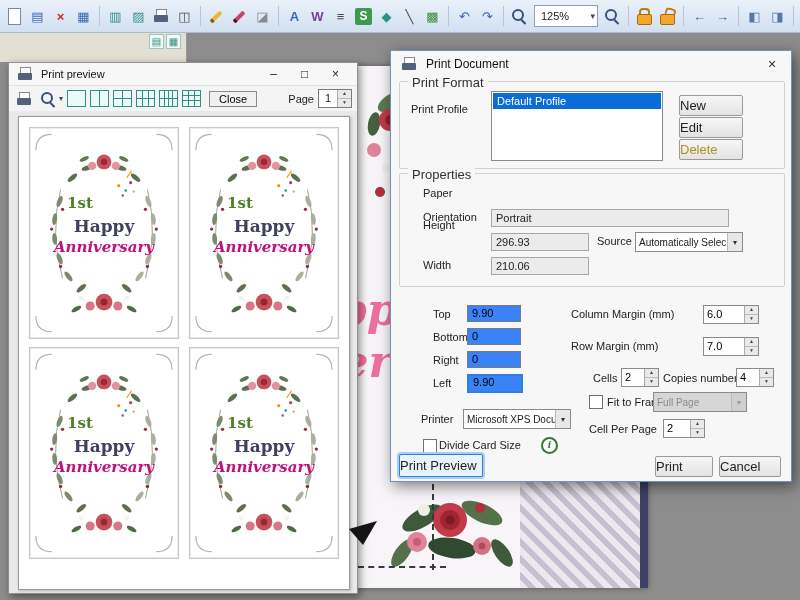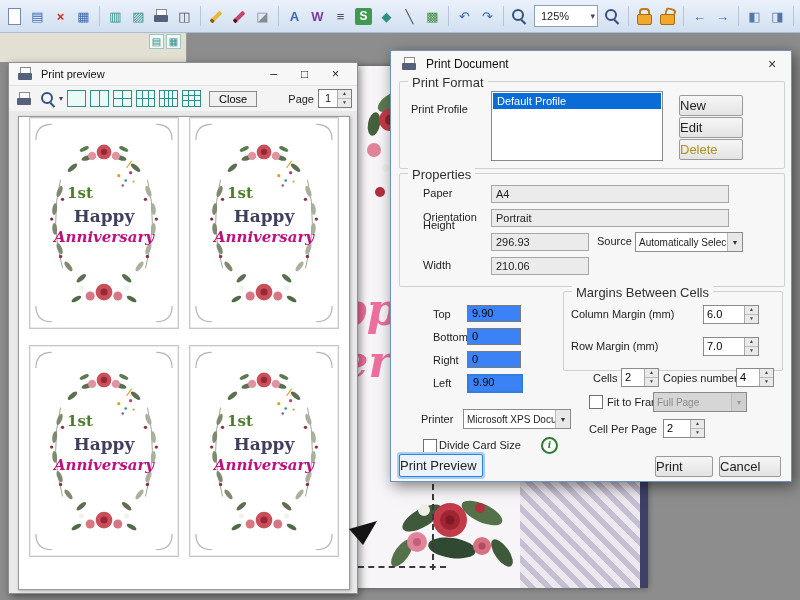--- a/index.html
+++ b/index.html
@@ -56,21 +56,21 @@
   .pvl.g4{background-image:linear-gradient(to right,transparent 48%,#2e8f86 48%,#2e8f86 52%,transparent 52%),linear-gradient(to bottom,transparent 46%,#2e8f86 46%,#2e8f86 54%,transparent 54%)}
   .pvl.g6{background-image:linear-gradient(to right,transparent 30%,#2e8f86 30%,#2e8f86 35%,transparent 35%,transparent 63%,#2e8f86 63%,#2e8f86 68%,transparent 68%),linear-gradient(to bottom,transparent 46%,#2e8f86 46%,#2e8f86 54%,transparent 54%)}
   .pvl.g8{background-image:linear-gradient(to right,transparent 22%,#2e8f86 22%,#2e8f86 27%,transparent 27%,transparent 48%,#2e8f86 48%,#2e8f86 53%,transparent 53%,transparent 73%,#2e8f86 73%,#2e8f86 78%,transparent 78%),linear-gradient(to bottom,transparent 46%,#2e8f86 46%,#2e8f86 54%,transparent 54%)}
   .pvl.g9{background-image:linear-gradient(to right,transparent 30%,#2e8f86 30%,#2e8f86 35%,transparent 35%,transparent 63%,#2e8f86 63%,#2e8f86 68%,transparent 68%),linear-gradient(to bottom,transparent 28%,#2e8f86 28%,#2e8f86 34%,transparent 34%,transparent 62%,#2e8f86 62%,#2e8f86 68%,transparent 68%)}
   .pv-close-btn{border:1px solid #8a8a8a;background:#f0f0f0;padding:1px 9px;font-size:11px;margin-left:4px}
   .pv-right{margin-left:auto;display:flex;align-items:center;gap:4px;color:#222}
   .page-spin{display:flex;border:1px solid #7a7a7a;height:17px;background:#fff}
   .page-val{width:18px;font-size:11px;line-height:16px;text-align:center}
   .pv-content{position:absolute;left:0;top:48px;right:0;bottom:0;background:#e9e9e9}
   .pv-page{position:absolute;left:9px;top:5px;width:330px;height:472px;background:#fff;border:1px solid #999;box-shadow:1px 1px 3px rgba(0,0,0,.25)}
-  .cards{position:absolute;left:0;top:0;right:0;display:grid;grid-template-columns:150px 150px;grid-template-rows:212px 212px;gap:16px 10px;justify-content:center;}
+  .cards{position:absolute;left:0;top:0;right:0;display:grid;grid-template-columns:150px 150px;grid-template-rows:212px 212px;gap:8px 10px;justify-content:center;padding-top:10px}
   .cardx{position:relative;background:#fff;border:1px solid #c6c6cc;box-shadow:inset 0 0 0 1px #eceaf0}
   .cardx svg{position:absolute;inset:0}
   .card-line1{position:absolute;left:0;right:48px;top:66px;text-align:center;font-family:"DejaVu Serif",serif;font-weight:bold;font-size:15px;color:#4f7d2c}
   .card-line2{position:absolute;left:0;right:0;top:88px;text-align:center;font-family:"DejaVu Serif",serif;font-weight:bold;font-size:17px;color:#3f3f60}
   .card-line3{position:absolute;left:0;right:0;top:110px;text-align:center;font-family:"DejaVu Serif",serif;font-style:italic;font-weight:bold;font-size:15px;color:#c01080}
 
   
   .dialog{position:absolute;left:390px;top:50px;width:400px;height:430px;background:#f7f7f7;border:1px solid #6f93b8;z-index:20;box-shadow:3px 4px 14px rgba(0,0,0,.5);font-size:11px}
   .dlg-title{position:absolute;top:0;left:0;right:0;height:26px;display:flex;align-items:center;padding:0 8px;gap:7px;font-size:12px;color:#111}
   .dlg-ico{width:20px;height:20px;position:relative;flex:0 0 auto}
@@ -515,21 +515,20 @@
       <div class="listitem sel">Default Profile</div>
     </div>
     <div class="btn" style="left:288px;top:44px;width:62px">New</div>
     <div class="btn" style="left:288px;top:66px;width:62px">Edit</div>
     <div class="btn gold" style="left:288px;top:88px;width:62px">Delete</div>
 
     <div class="grp" style="left:8px;top:122px;width:384px;height:112px">
       <span class="grp-lg">Properties</span>
     </div>
     <span class="lbl" style="left:32px;top:136px">Paper</span>
-    <div class="ro-box" style="left:100px;top:134px;width:228px">A4</div>
     <span class="lbl" style="left:32px;top:160px">Orientation</span>
     <div class="ro-box" style="left:100px;top:158px;width:228px">Portrait</div>
     <span class="lbl" style="left:32px;top:168px">Height</span>
     <div class="ro-box" style="left:100px;top:182px;width:88px">296.93</div>
     <span class="lbl" style="left:206px;top:184px">Source</span>
     <div class="combo" style="left:244px;top:181px;width:106px">
       <span class="ctext">Automatically Selec</span>
       <span class="carrow">▾</span>
     </div>
     <span class="lbl" style="left:32px;top:208px">Width</span>
@@ -537,23 +536,20 @@
 
     <span class="lbl" style="left:42px;top:257px">Top</span>
     <div class="tb" style="left:76px;top:254px;width:44px">9.90</div>
     <span class="lbl" style="left:42px;top:280px">Bottom</span>
     <div class="tb" style="left:76px;top:277px;width:44px">0</div>
     <span class="lbl" style="left:42px;top:303px">Right</span>
     <div class="tb" style="left:76px;top:300px;width:44px">0</div>
     <span class="lbl" style="left:42px;top:326px">Left</span>
     <div class="tb focus" style="left:76px;top:323px;width:44px">9.90</div>
 
-    <div class="grp" style="left:172px;top:240px;width:218px;height:78px">
-      <span class="grp-lg">Margins Between Cells</span>
-    </div>
     <span class="lbl" style="left:180px;top:257px">Column Margin (mm)</span>
     <div class="spinbox" style="left:312px;top:254px;width:54px">
       <span class="spin-val">6.0</span>
       <span class="spin-btns">
           <span>▲</span>
           <span>▼</span>
         </span>
     </div>
     <span class="lbl" style="left:180px;top:289px">Row Margin (mm)</span>
     <div class="spinbox" style="left:312px;top:286px;width:54px">

